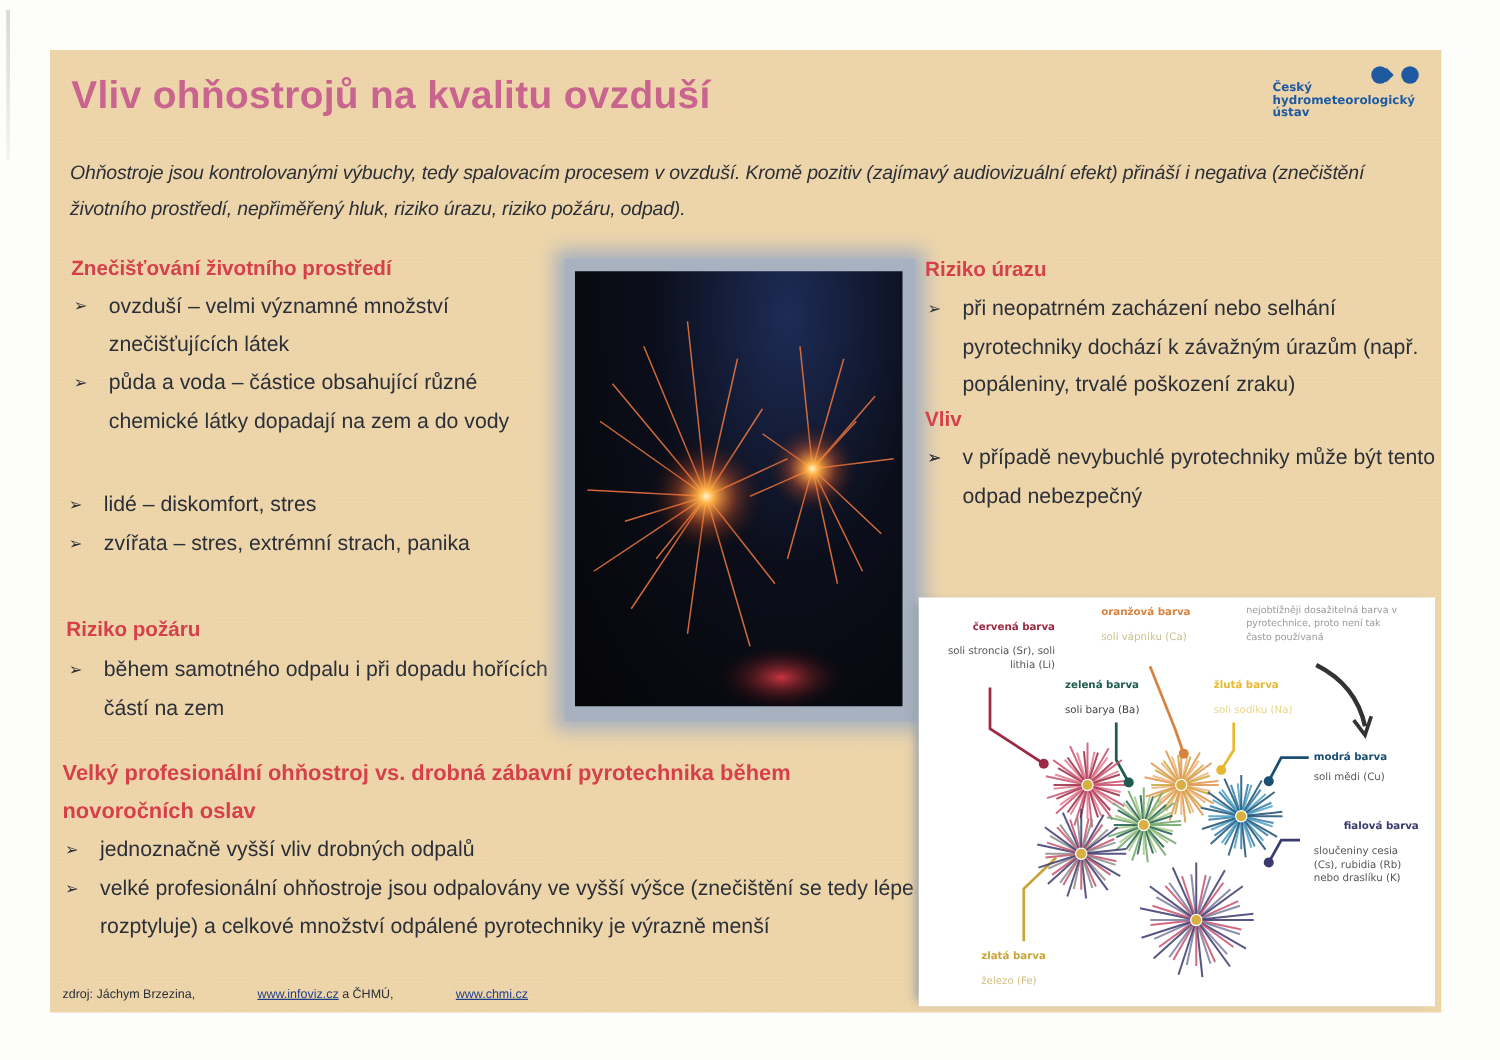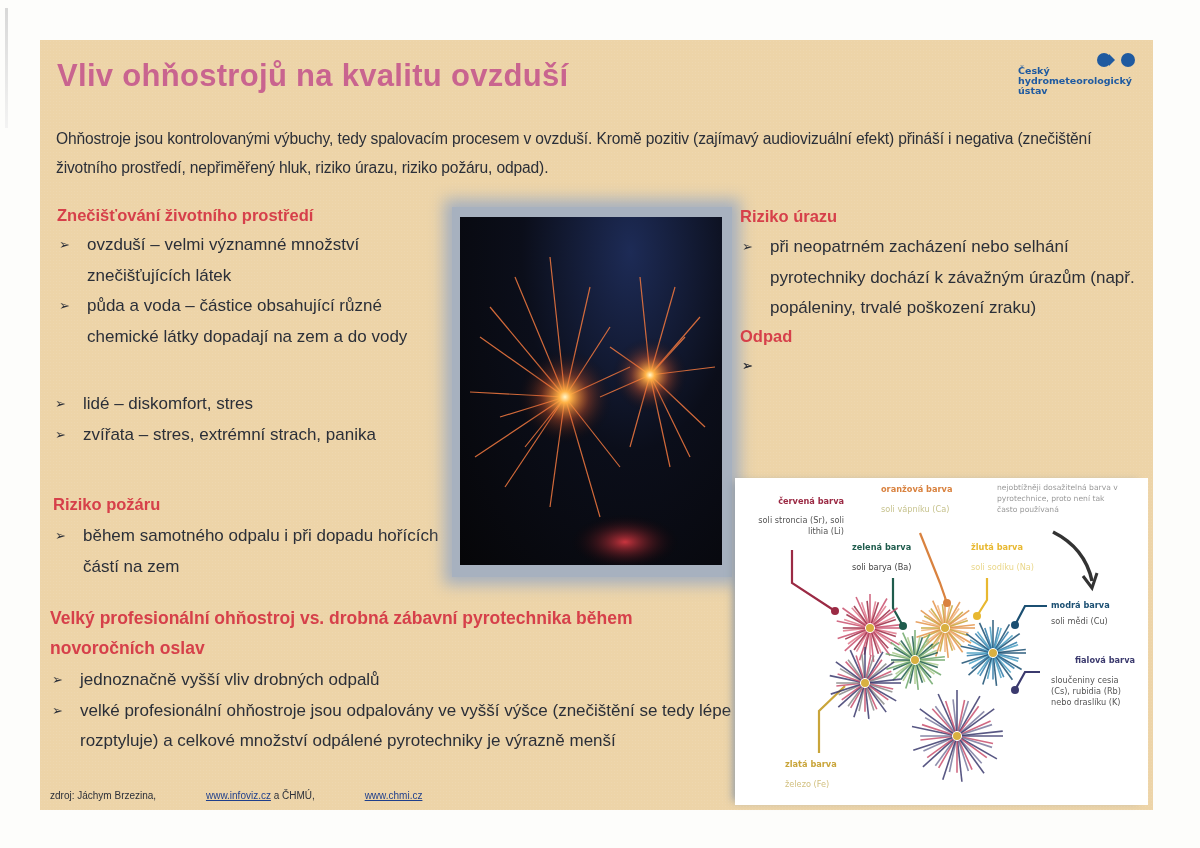--- a/index.html
+++ b/index.html
@@ -4,21 +4,21 @@
 <style>
   html,body{margin:0;padding:0;}
   body{width:1200px;height:848px;background:#fdfdfb;position:relative;overflow:hidden;font-family:"Liberation Sans",sans-serif;}
   .scan-edge{position:absolute;left:5px;top:8px;width:3px;height:120px;background:linear-gradient(#c8c8c8,#efefef);opacity:.7;}
   .panel{position:absolute;left:40px;top:40px;width:1113px;height:770px;background:#edd4a8;
     background-image:radial-gradient(rgba(255,255,255,.08) 1px,transparent 1px);background-size:3px 3px;}
   .title{position:absolute;left:57px;top:58px;font-size:31px;font-weight:bold;color:#c9648f;letter-spacing:.3px;margin:0;}
   .logo{position:absolute;left:1018px;top:52px;width:125px;}
   .logo-dots{position:absolute;left:78px;top:0;width:50px;height:16px;}
   .logo-text{position:absolute;left:0;top:14px;font-size:9.5px;line-height:10px;font-weight:bold;color:#1f5aa0;font-family:"DejaVu Sans",sans-serif;}
-  .intro{position:absolute;left:56px;top:124px;width:1080px;font-size:15.6px;line-height:29px;color:#2b2f38;margin:0;letter-spacing:-.15px;}
+  .intro{position:absolute;left:56px;top:124px;width:1080px;font-size:15.6px;line-height:29px;color:#2b2f38;margin:0;letter-spacing:-.15px;font-style:italic;}
   .section{position:absolute;}
   .sec-h{font-size:16.5px;font-weight:bold;color:#d6404a;margin:0;line-height:26px;}
   ul.b{list-style:none;margin:0;padding:0;}
   ul.b li{position:relative;padding-left:30px;font-size:17px;line-height:30.5px;color:#2b2f38;}
   ul.b li .arr{position:absolute;left:2px;top:0;font-size:13px;color:#2b2f38;}
   .photo-frame{position:absolute;left:452px;top:207px;width:280px;height:370px;background:#a7b1bf;box-shadow:0 0 14px 8px #a7b1bf;}
   .photo{position:absolute;left:8px;top:10px;width:262px;height:348px;overflow:hidden;
     background:radial-gradient(ellipse at 65% 10%,#1d2b56 0%,#0b0e1a 45%,#060608 100%);}
   .src{position:absolute;left:50px;top:790px;font-size:10px;color:#2b2f38;}
   .src a{color:#1f3f8c;text-decoration:underline;margin-left:47px;}
@@ -123,24 +123,24 @@
 </div>
 
 <div class="section" style="left:740px;top:203px;width:410px;">
   <h2 class="sec-h">Riziko úrazu</h2>
   <ul class="b" style="margin-top:3px;">
     <li><span class="arr">➢</span><span>při neopatrném zacházení nebo selhání pyrotechniky dochází k závažným úrazům (např. popáleniny, trvalé poškození zraku)</span></li>
   </ul>
 </div>
 
 <div class="section" style="left:740px;top:323px;width:410px;">
-  <h2 class="sec-h">Odpad</h2>
+  <h2 class="sec-h">Vliv</h2>
   <ul class="b" style="margin-top:2px;">
     <li><span class="arr">➢</span></li>
-    <li><span class="arr">➢</span></li>
+    <li><span class="arr">➢</span><span>v případě nevybuchlé pyrotechniky může být tento odpad nebezpečný</span></li>
   </ul>
 </div>
 
 <div class="section" style="left:50px;top:603px;width:690px;">
   <h2 class="sec-h" style="font-size:17.5px;line-height:30px;">Velký profesionální ohňostroj vs. drobná zábavní pyrotechnika během novoročních oslav</h2>
   <ul class="b" style="margin-top:2px;">
     <li style="font-size:17px;"><span class="arr">➢</span><span>jednoznačně vyšší vliv drobných odpalů</span></li>
     <li style="font-size:17px;"><span class="arr">➢</span><span>velké profesionální ohňostroje jsou odpalovány ve vyšší výšce (znečištění se tedy lépe rozptyluje) a celkové množství odpálené pyrotechniky je výrazně menší</span></li>
   </ul>
 </div>

